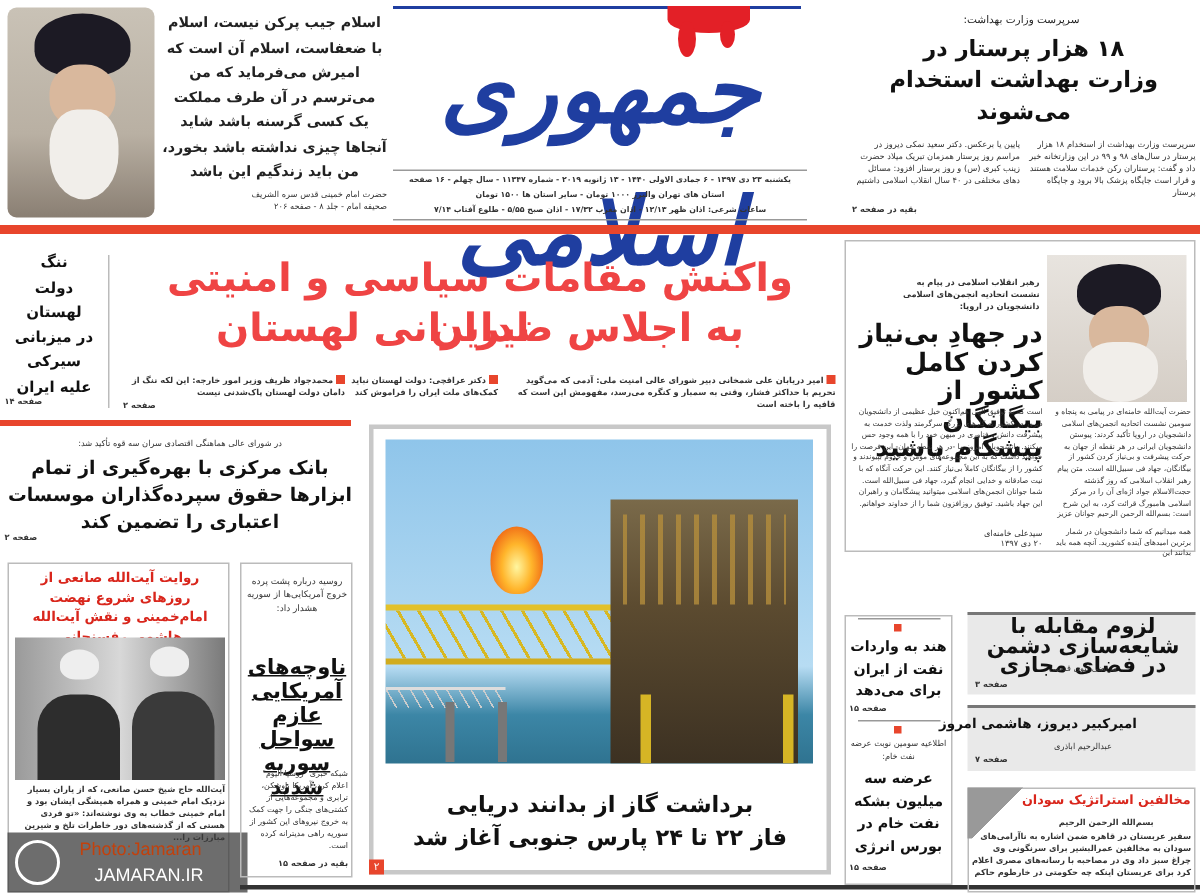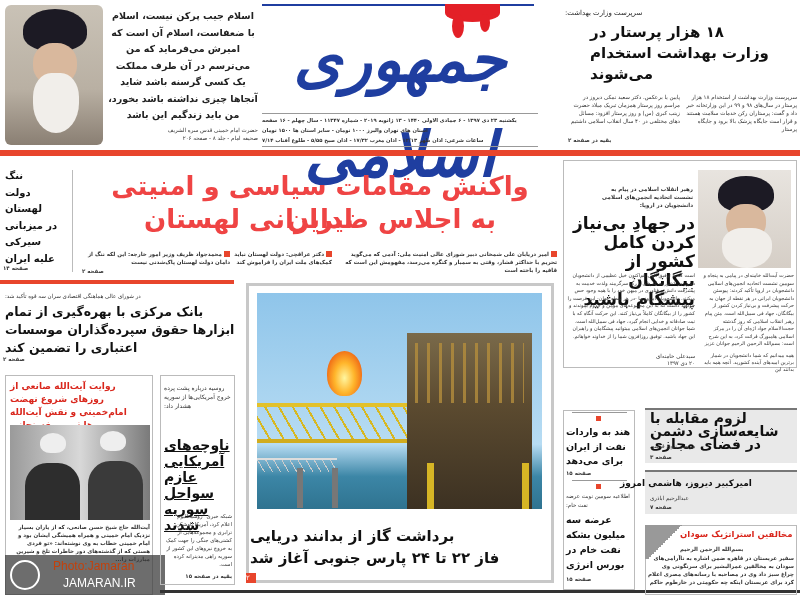--- a/index.html
+++ b/index.html
@@ -1,19 +1,19 @@
 <!DOCTYPE html>
 <html><head>
 <meta charset="utf-8">
 <style>
   * { box-sizing: border-box; margin: 0; padding: 0; }
   body { width: 800px; height: 597px; overflow: hidden; background: #fff; font-family: "DejaVu Sans", sans-serif; color: #111; position: relative; direction: rtl; }
   .abs { position: absolute; }
   .rtl { direction: rtl; text-align: right; }
-  .center { text-align: left; }
+  .center { text-align: center; }
   .small { font-size: 7px; line-height: 10px; color: #222; }
   .tiny { font-size: 5.5px; line-height: 8px; color: #333; }
   .bold { font-weight: bold; }
   .red-bar { background: #e8452c; height: 6px; }
   .gray-line { border-top: 1px solid #999; }
   .box { border: 1px solid #bbb; }
   .redsq { display: inline-block; width: 6px; height: 6px; background: #e8452c; margin-left: 2px; vertical-align: middle; }
 
   
   .portrait { background: linear-gradient(180deg, #c9c2b6 0%, #b9b0a3 60%, #8a7f73 100%); border-radius: 6px; overflow: hidden; }

